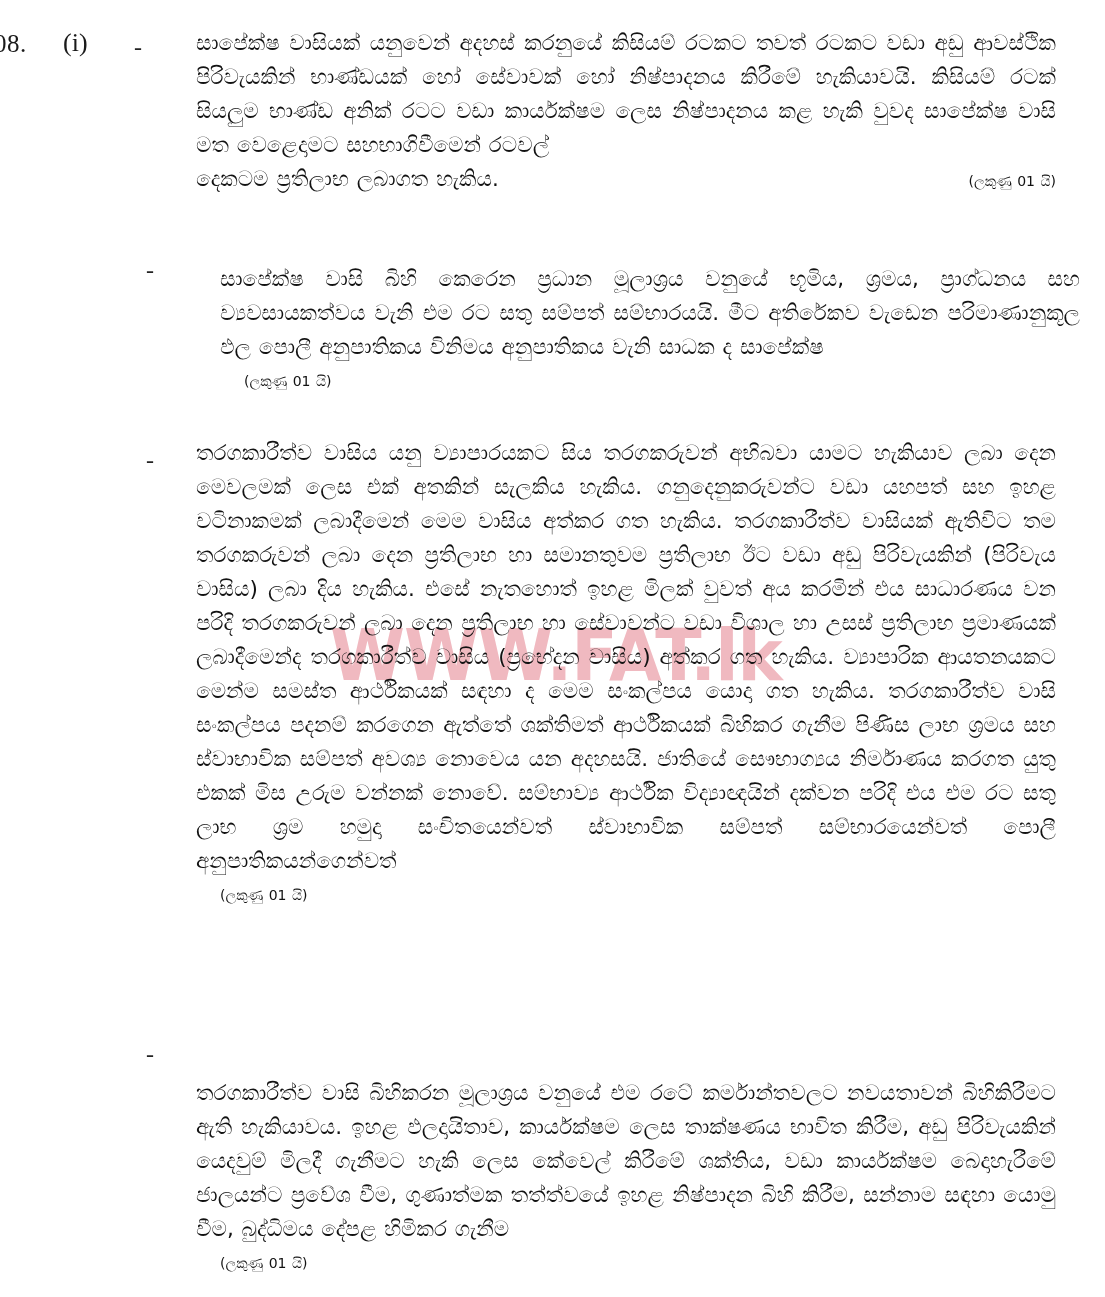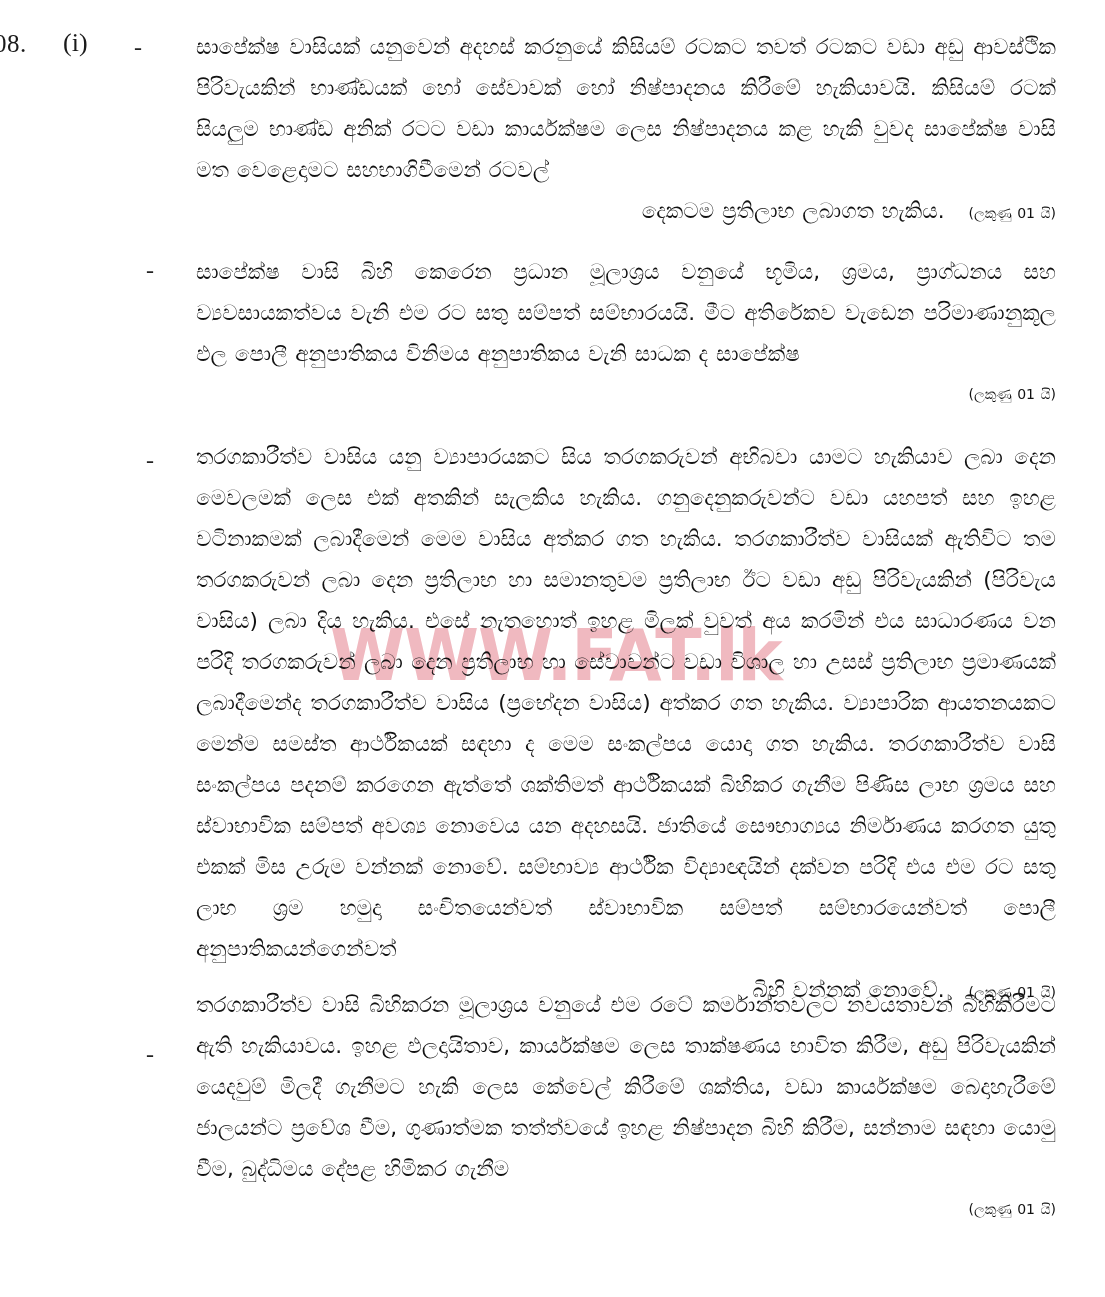--- a/index.html
+++ b/index.html
@@ -89,36 +89,36 @@
 
   
   .para {
     position: absolute;
     left: 196px;
     width: 860px;
     text-align: justify;
     text-justify: inter-word;
     font-family: "DejaVu Sans", "Liberation Sans", sans-serif;
     font-size: 21.5px;
-    line-height: 41px;
+    line-height: 34px;
     color: #121212;
     word-spacing: 1px;
   }
   .para.p1 { top: 26px; }
-  .para.p2 { top: 251px; }
+  .para.p2 { top: 262px; margin-left: 24px; }
   .para.p3 { top: 436px; }
-  .para.p4 { top: 984px; }
+  .para.p4 { top: 1076px; }
 
   
   .para .body { display: block; }
 
   
   .marksline {
     display: flex;
-    justify-content: flex-end;
+    justify-content: space-between;
     align-items: baseline;
     width: 100%;
     white-space: nowrap;
   }
   .marksline .tail {
     flex: 0 1 auto;
     overflow: hidden;
     text-overflow: clip;
   }
   .marksline .marks {
@@ -164,21 +164,20 @@
     <div class="para p2">
       <span class="body">සාපේක්ෂ වාසි බිහි කෙරෙන ප්‍රධාන මූලාශ්‍රය වනුයේ භූමිය, ශ්‍රමය, ප්‍රාග්ධනය සහ ව්‍යවසායකත්වය වැනි එම රට සතු සම්පත් සම්භාරයයි. මීට අතිරේකව වැඩෙන පරිමාණානුකූල ඵල පොලී අනුපාතිකය විනිමය අනුපාතිකය වැනි සාධක ද සාපේක්ෂ</span>
       <span class="marksline">
         <span class="marks">(ලකුණු 01 යි)</span>
       </span>
     </div>
 
     <div class="para p3">
       <span class="body">තරගකාරීත්ව වාසිය යනු ව්‍යාපාරයකට සිය තරගකරුවන් අභිබවා යාමට හැකියාව ලබා දෙන මෙවලමක් ලෙස එක් අතකින් සැලකිය හැකිය. ගනුදෙනුකරුවන්ට වඩා යහපත් සහ ඉහළ වටිනාකමක් ලබාදීමෙන් මෙම වාසිය අත්කර ගත හැකිය. තරගකාරීත්ව වාසියක් ඇතිවිට තම තරගකරුවන් ලබා දෙන ප්‍රතිලාභ හා සමානතුවම ප්‍රතිලාභ ඊට වඩා අඩු පිරිවැයකින් (පිරිවැය වාසිය) ලබා දිය හැකිය. එසේ නැතහොත් ඉහළ මිලක් වුවත් අය කරමින් එය සාධාරණය වන පරිදි තරගකරුවන් ලබා දෙන ප්‍රතිලාභ හා සේවාවන්ට වඩා විශාල හා උසස් ප්‍රතිලාභ ප්‍රමාණයක් ලබාදීමෙන්ද තරගකාරීත්ව වාසිය (ප්‍රභේදන වාසිය) අත්කර ගත හැකිය. ව්‍යාපාරික ආයතනයකට මෙන්ම සමස්ත ආර්ථිකයක් සඳහා ද මෙම සංකල්පය යොදා ගත හැකිය. තරගකාරීත්ව වාසි සංකල්පය පදනම් කරගෙන ඇත්තේ ශක්තිමත් ආර්ථිකයක් බිහිකර ගැනීම පිණිස ලාභ ශ්‍රමය සහ ස්වාභාවික සම්පත් අවශ්‍ය නොවෙය යන අදහසයි. ජාතියේ සෞභාග්‍යය නිර්මාණය කරගත යුතු එකක් මිස උරුම වන්නක් නොවේ. සම්භාව්‍ය ආර්ථික විද්‍යාඥයින් දක්වන පරිදි එය එම රට සතු ලාභ ශ්‍රම හමුදා සංචිතයෙන්වත් ස්වාභාවික සම්පත් සම්භාරයෙන්වත් පොලී අනුපාතිකයන්ගෙන්වත්</span>
       <span class="marksline">
-        <span class="tail">බිහි වන්නක් නොවේ.</span>
         <span class="marks">(ලකුණු 01 යි)</span>
       </span>
     </div>
 
     <div class="para p4">
       <span class="body">තරගකාරීත්ව වාසි බිහිකරන මූලාශ්‍රය වනුයේ එම රටේ කර්මාන්තවලට නවයතාවන් බිහිකිරීමට ඇති හැකියාවය. ඉහළ ඵලදායිතාව, කාර්යක්ෂම ලෙස තාක්ෂණය භාවිත කිරීම, අඩු පිරිවැයකින් යෙදවුම් මිලදී ගැනීමට හැකි ලෙස කේවෙල් කිරීමේ ශක්තිය, වඩා කාර්යක්ෂම බෙදාහැරීමේ ජාලයන්ට ප්‍රවේශ වීම, ගුණාත්මක තත්ත්වයේ ඉහළ නිෂ්පාදන බිහි කිරීම, සන්නාම සඳහා යොමු වීම, බුද්ධිමය දේපළ හිමිකර ගැනීම</span>
       <span class="marksline">
         <span class="marks">(ලකුණු 01 යි)</span>
       </span>
     </div>

